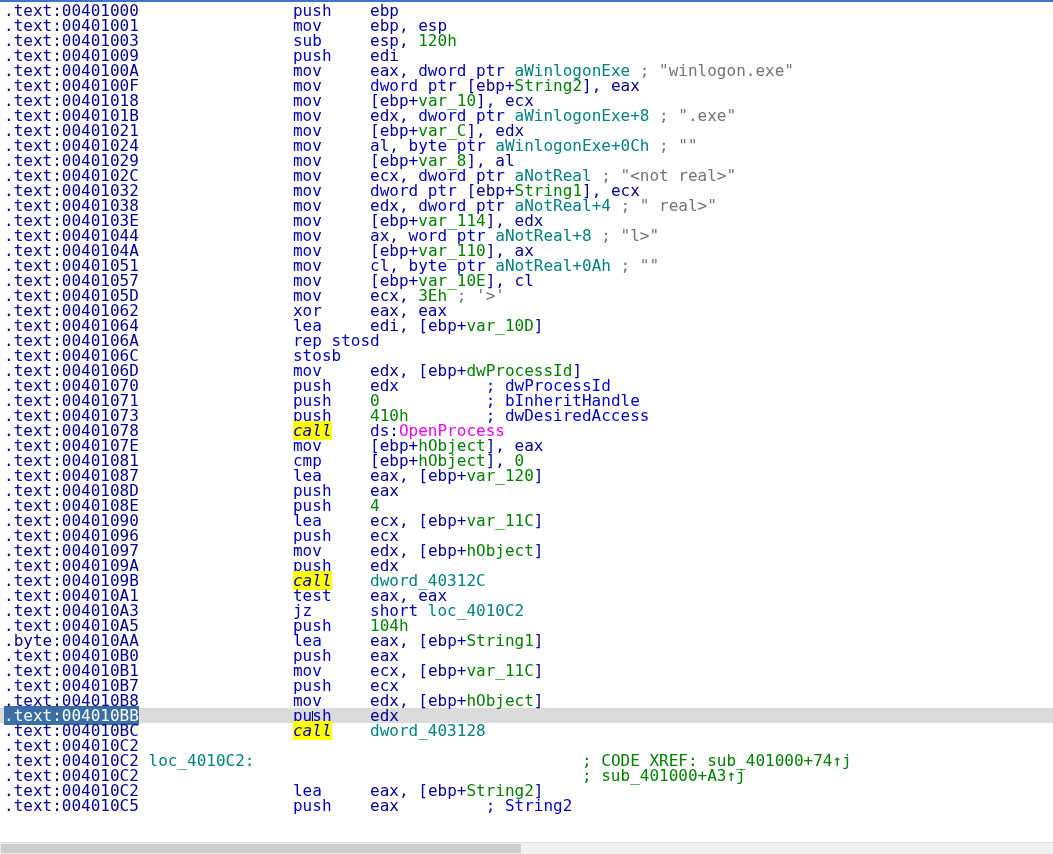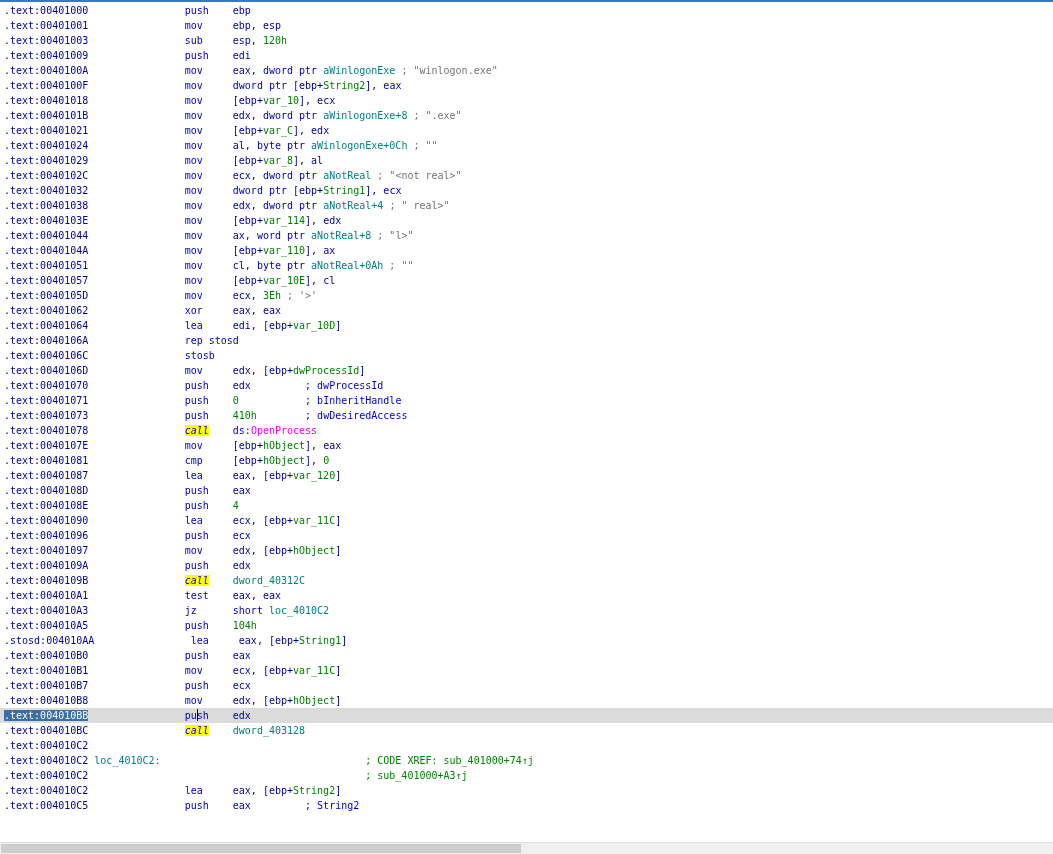--- a/index.html
+++ b/index.html
@@ -2,21 +2,21 @@
 <html style="--bg: #ffffff; --topbar: #3b76c8; --ad: #000096; --mn: #0000b9; --rg: #000096; --nu: #008000; --lv: #008000; --nm: #008080; --im: #ee00ee; --cs: #747474; --cp: #0000cd; --cx: #008000; --hl_bg: #ffff00; --cur_bg: #dbdbdb; --addr_sel_bg: #3a6ea5; --addr_sel_fg: #ffffff; --scroll_track: #f0f0f0; --scroll_thumb: #cdcdcd;"><head>
 <meta charset="utf-8">
 <style>
   html,body{margin:0;padding:0;}
   .screen{
     position:relative;
     width:1053px;height:854px;
     background:var(--bg,#ffffff);
     overflow:hidden;
     font-family:"DejaVu Sans Mono","Liberation Mono",monospace;
-    font-size:10px;line-height:15px;
+    font-size:16px;line-height:15px;
     cursor:text;
   }
   .topbar{position:absolute;top:0;left:0;right:0;height:2px;background:var(--topbar,#3b76c8);}
   .code{position:absolute;top:2px;left:0;right:0;padding-top:1px;}
   .row{height:15px;white-space:pre;padding-left:4px;}
   .row.current{background:var(--cur_bg,#dbdbdb);}
   .seg{white-space:pre;}
   .ad{color:var(--ad,#000096);}
   .row.current .ad{background:var(--addr_sel_bg,#3a6ea5);color:var(--addr_sel_fg,#ffffff);text-align:center;}
   .mn,.kw{color:var(--mn,#0000b9);}
@@ -74,21 +74,21 @@
       <div class="row"><span class="seg ad">.text:0040108D</span><span class="seg sp">                </span><span class="seg mn">push</span><span class="seg sp">    </span><span class="seg rg">eax</span></div>
       <div class="row"><span class="seg ad">.text:0040108E</span><span class="seg sp">                </span><span class="seg mn">push</span><span class="seg sp">    </span><span class="seg nu">4</span></div>
       <div class="row"><span class="seg ad">.text:00401090</span><span class="seg sp">                </span><span class="seg mn">lea</span><span class="seg sp">     </span><span class="seg rg">ecx</span><span class="seg pl">, [</span><span class="seg rg">ebp</span><span class="seg pl">+</span><span class="seg lv">var_11C</span><span class="seg pl">]</span></div>
       <div class="row"><span class="seg ad">.text:00401096</span><span class="seg sp">                </span><span class="seg mn">push</span><span class="seg sp">    </span><span class="seg rg">ecx</span></div>
       <div class="row"><span class="seg ad">.text:00401097</span><span class="seg sp">                </span><span class="seg mn">mov</span><span class="seg sp">     </span><span class="seg rg">edx</span><span class="seg pl">, [</span><span class="seg rg">ebp</span><span class="seg pl">+</span><span class="seg lv">hObject</span><span class="seg pl">]</span></div>
       <div class="row"><span class="seg ad">.text:0040109A</span><span class="seg sp">                </span><span class="seg mn">push</span><span class="seg sp">    </span><span class="seg rg">edx</span></div>
       <div class="row"><span class="seg ad">.text:0040109B</span><span class="seg sp">                </span><span class="seg hl">call</span><span class="seg sp">    </span><span class="seg nm">dword_40312C</span></div>
       <div class="row"><span class="seg ad">.text:004010A1</span><span class="seg sp">                </span><span class="seg mn">test</span><span class="seg sp">    </span><span class="seg rg">eax</span><span class="seg pl">, </span><span class="seg rg">eax</span></div>
       <div class="row"><span class="seg ad">.text:004010A3</span><span class="seg sp">                </span><span class="seg mn">jz</span><span class="seg sp">      </span><span class="seg kw">short </span><span class="seg nm">loc_4010C2</span></div>
       <div class="row"><span class="seg ad">.text:004010A5</span><span class="seg sp">                </span><span class="seg mn">push</span><span class="seg sp">    </span><span class="seg nu">104h</span></div>
-      <div class="row"><span class="seg ad">.stosd:004010AA</span><span class="seg sp">                </span><span class="seg mn">lea</span><span class="seg sp">     </span><span class="seg rg">eax</span><span class="seg pl">, [</span><span class="seg rg">ebp</span><span class="seg pl">+</span><span class="seg lv">String1</span><span class="seg pl">]</span></div>
+      <div class="row"><span class="seg ad">.byte:004010AA</span><span class="seg sp">                </span><span class="seg mn">lea</span><span class="seg sp">     </span><span class="seg rg">eax</span><span class="seg pl">, [</span><span class="seg rg">ebp</span><span class="seg pl">+</span><span class="seg lv">String1</span><span class="seg pl">]</span></div>
       <div class="row"><span class="seg ad">.text:004010B0</span><span class="seg sp">                </span><span class="seg mn">push</span><span class="seg sp">    </span><span class="seg rg">eax</span></div>
       <div class="row"><span class="seg ad">.text:004010B1</span><span class="seg sp">                </span><span class="seg mn">mov</span><span class="seg sp">     </span><span class="seg rg">ecx</span><span class="seg pl">, [</span><span class="seg rg">ebp</span><span class="seg pl">+</span><span class="seg lv">var_11C</span><span class="seg pl">]</span></div>
       <div class="row"><span class="seg ad">.text:004010B7</span><span class="seg sp">                </span><span class="seg mn">push</span><span class="seg sp">    </span><span class="seg rg">ecx</span></div>
       <div class="row"><span class="seg ad">.text:004010B8</span><span class="seg sp">                </span><span class="seg mn">mov</span><span class="seg sp">     </span><span class="seg rg">edx</span><span class="seg pl">, [</span><span class="seg rg">ebp</span><span class="seg pl">+</span><span class="seg lv">hObject</span><span class="seg pl">]</span></div>
       <div class="row current"><span class="seg ad">.text:004010BB</span><span class="seg sp">                </span><span class="seg mn">pu</span><span class="ct"></span><span class="seg mn">sh</span><span class="seg sp">    </span><span class="seg rg">edx</span></div>
       <div class="row"><span class="seg ad">.text:004010BC</span><span class="seg sp">                </span><span class="seg hl">call</span><span class="seg sp">    </span><span class="seg nm">dword_403128</span></div>
       <div class="row"><span class="seg ad">.text:004010C2</span></div>
       <div class="row"><span class="seg ad">.text:004010C2</span><span class="seg sp"> </span><span class="seg lb">loc_4010C2:</span><span class="seg sp">                                  </span><span class="seg cx">; CODE XREF: sub_401000+74↑j</span></div>
       <div class="row"><span class="seg ad">.text:004010C2</span><span class="seg sp">                                              </span><span class="seg cx">; sub_401000+A3↑j</span></div>
       <div class="row"><span class="seg ad">.text:004010C2</span><span class="seg sp">                </span><span class="seg mn">lea</span><span class="seg sp">     </span><span class="seg rg">eax</span><span class="seg pl">, [</span><span class="seg rg">ebp</span><span class="seg pl">+</span><span class="seg lv">String2</span><span class="seg pl">]</span></div>

